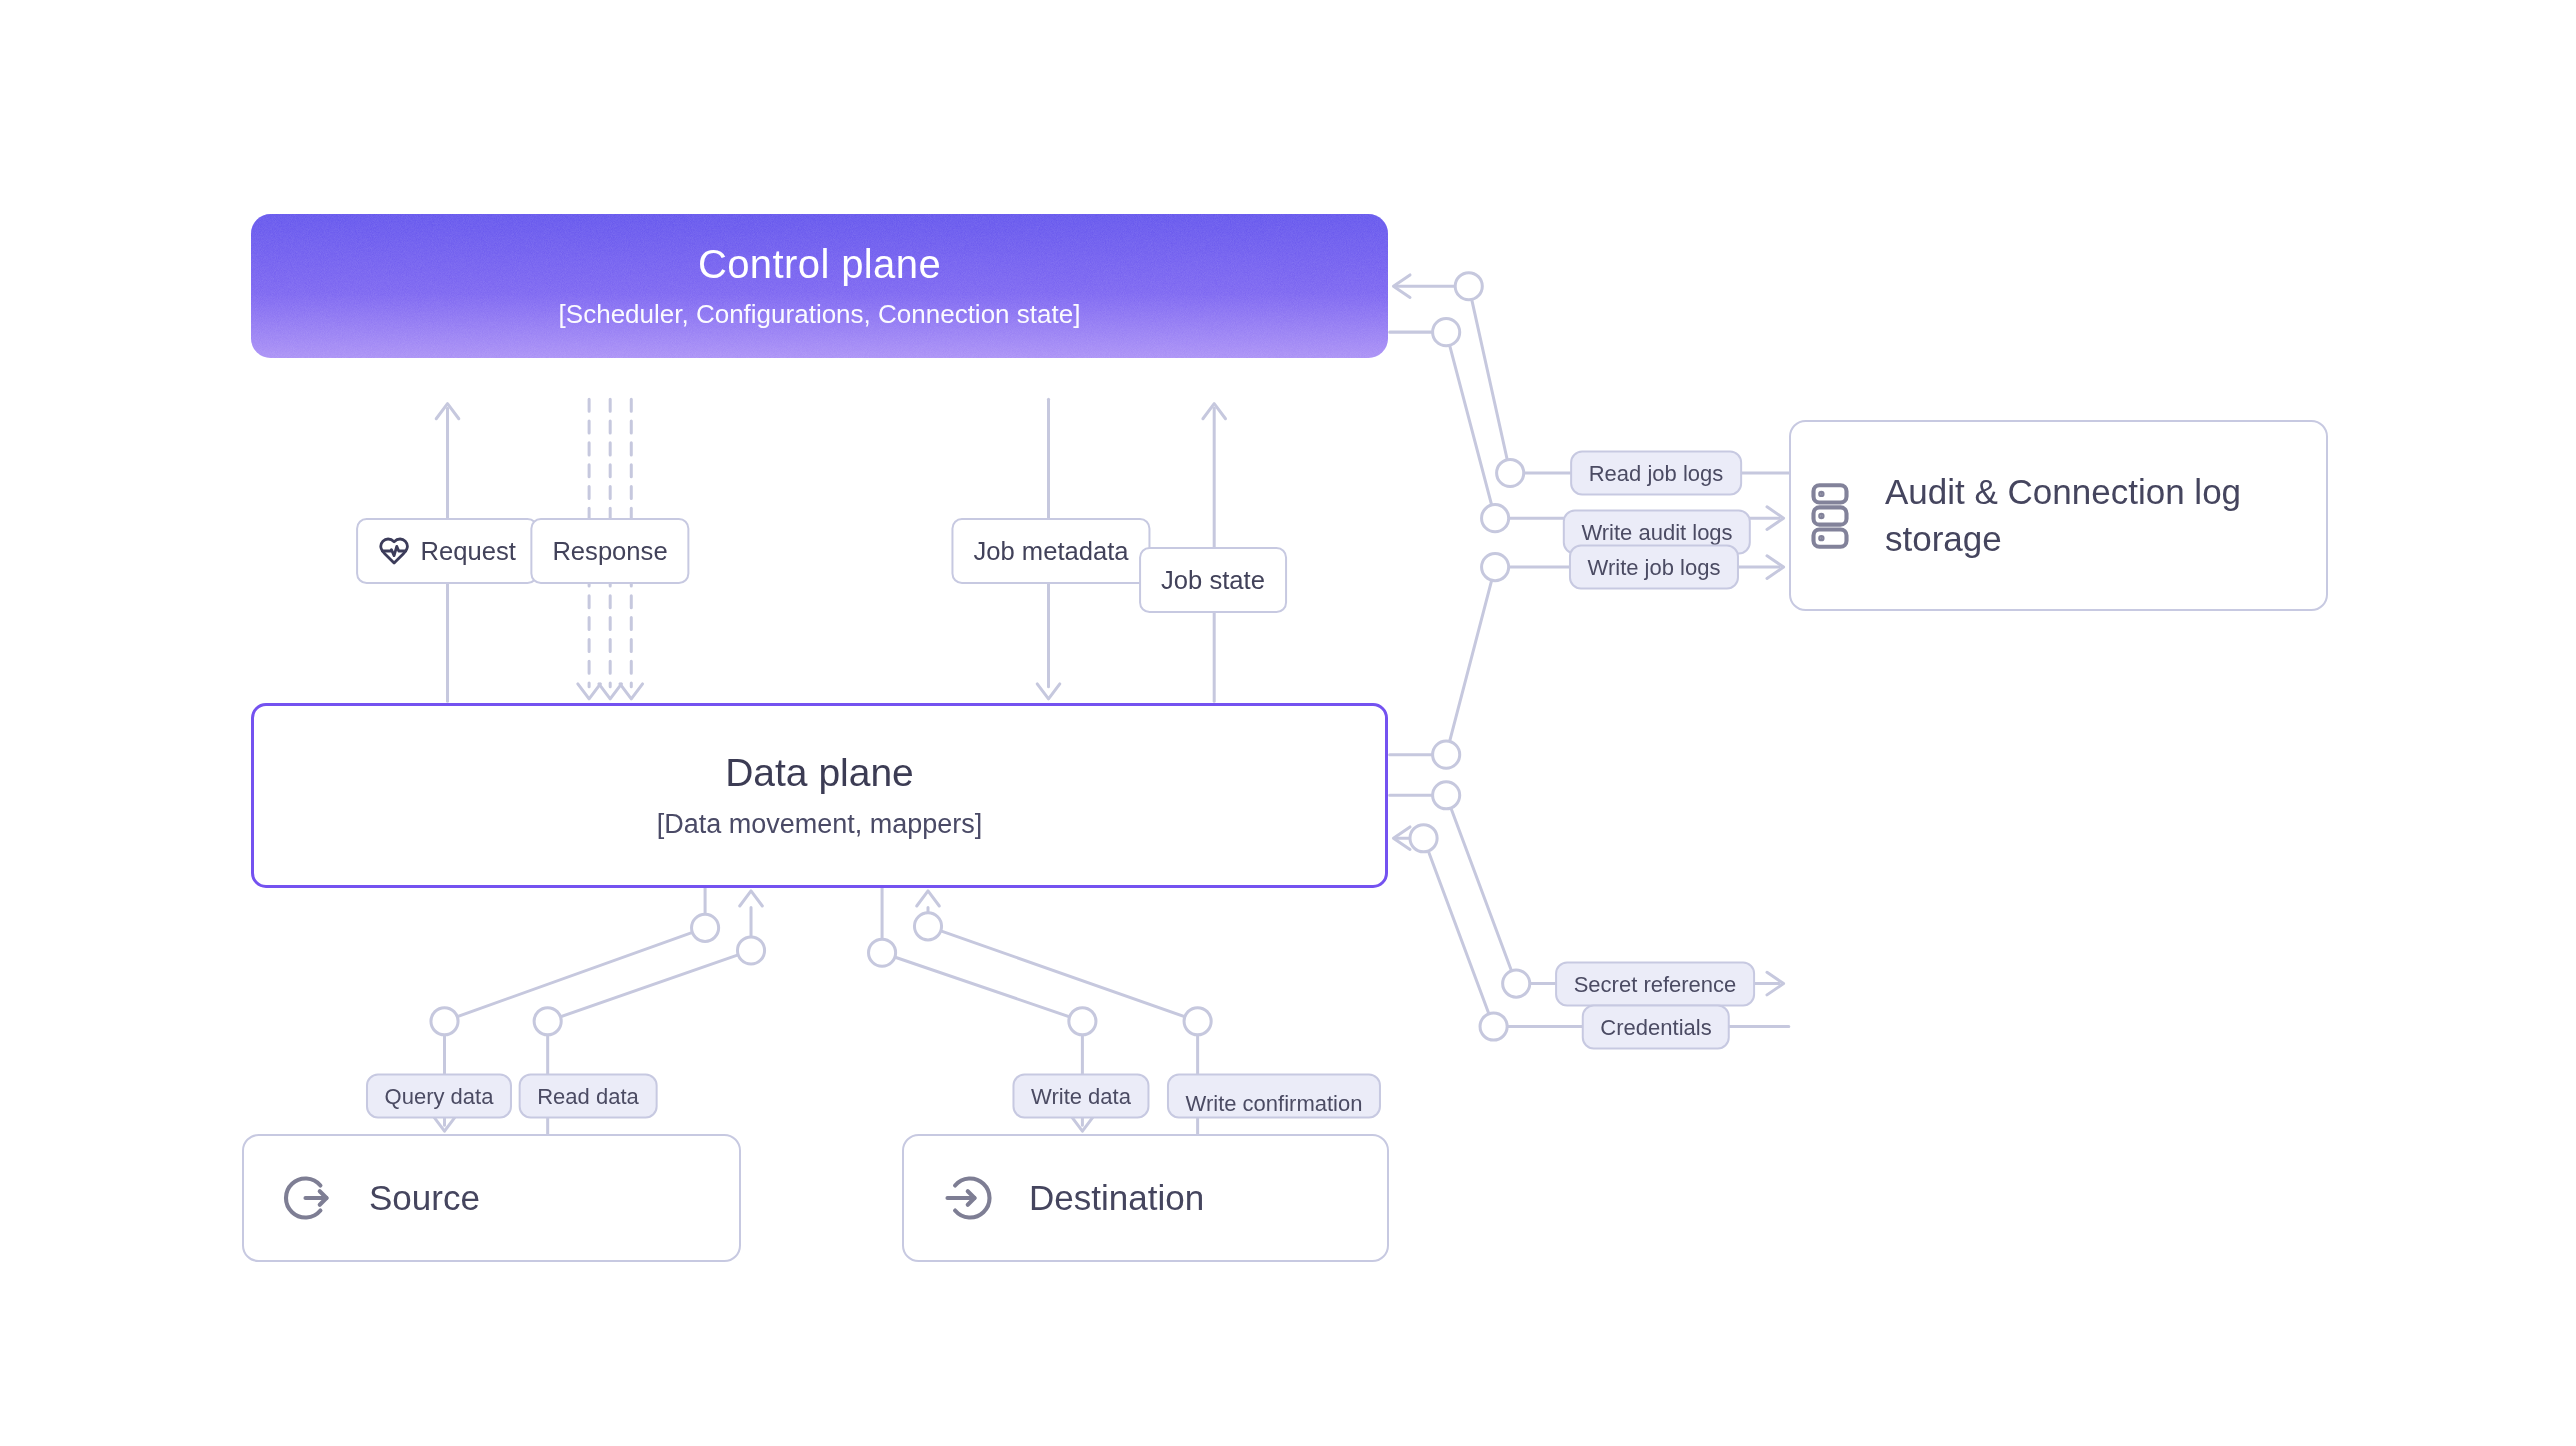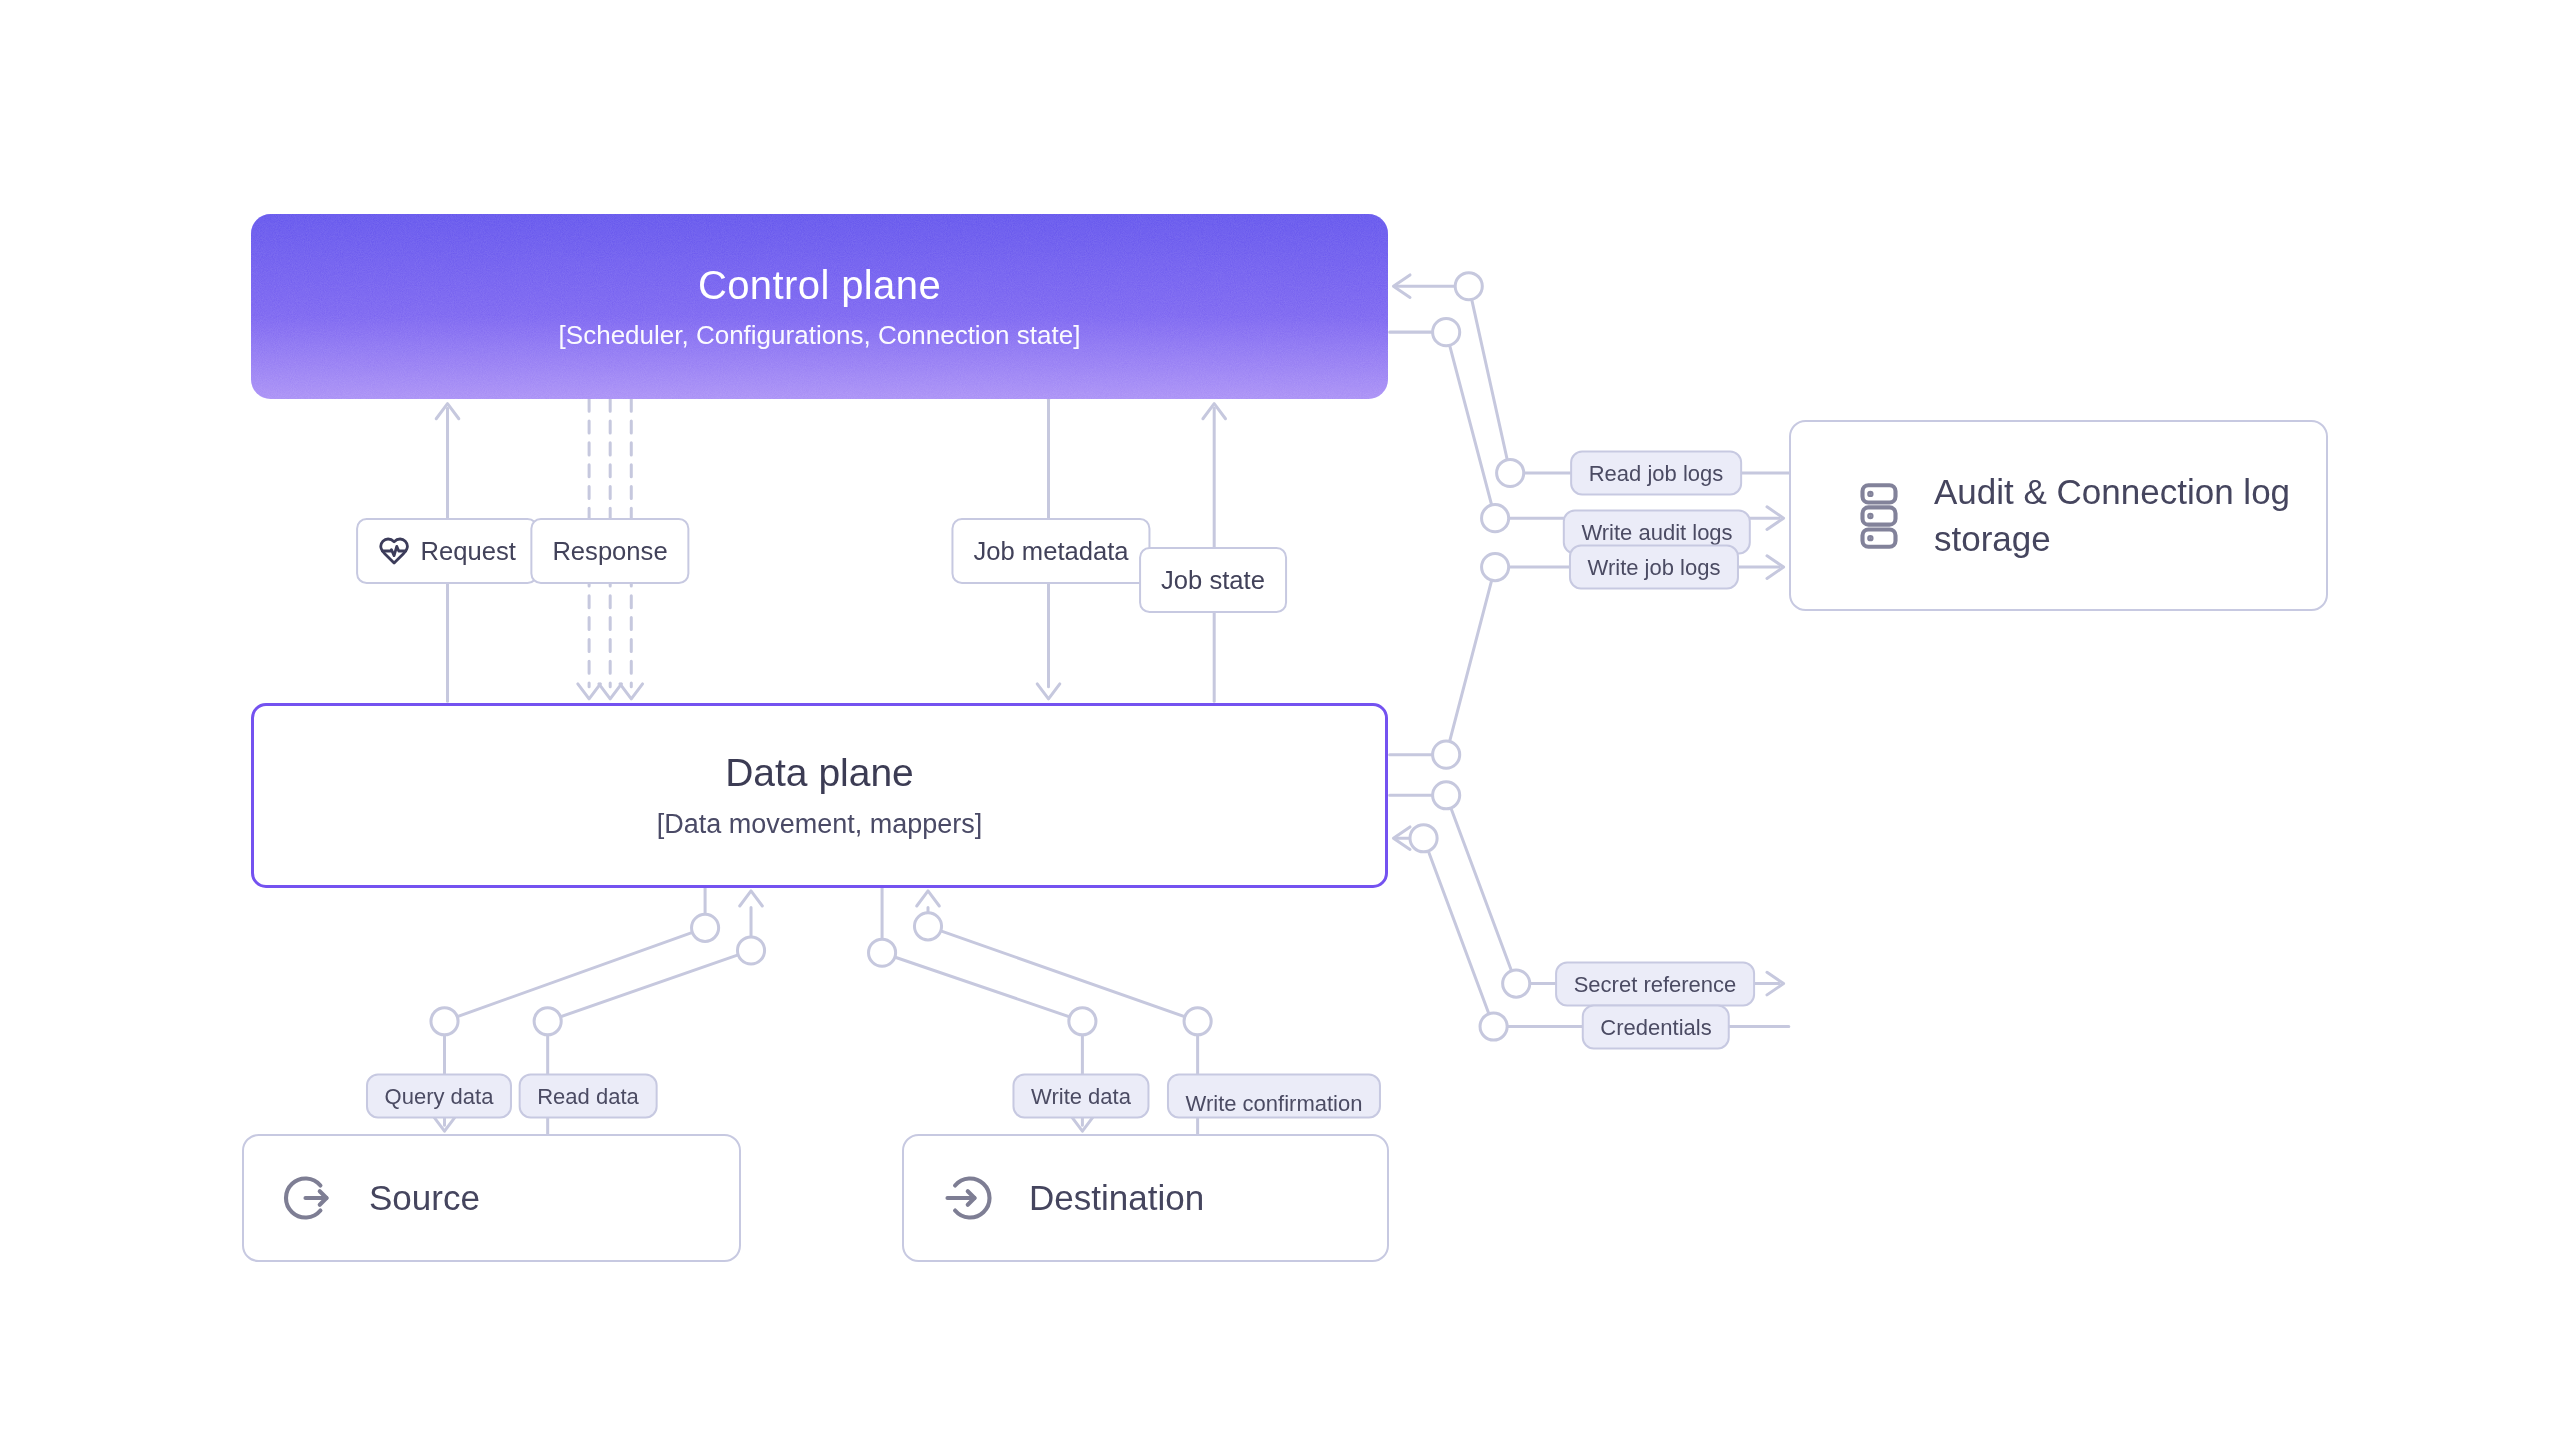--- a/index.html
+++ b/index.html
@@ -2,34 +2,34 @@
 <html style="font-size:12px"><head>
 <meta charset="utf-8">
 <style>
   html,body{margin:0;padding:0;background:#ffffff;}
   body{font-family:"Liberation Sans", sans-serif;}
   .canvas{position:relative;width:2576px;height:1446px;background:#ffffff;overflow:hidden;}
   .wires{position:absolute;left:0;top:0;width:2576px;height:1446px;}
 
   
   .plane{position:absolute;display:flex;flex-direction:column;align-items:center;justify-content:center;text-align:center;}
-  .control-plane{left:251px;top:214px;width:1137px;height:185px;border-radius:19.6px;
+  .control-plane{left:251px;top:214px;width:1137px;height:144px;border-radius:19.6px;
     background:linear-gradient(180deg,#6253ed 0%,#7a63f1 55%,#a98ff6 100%);overflow:hidden;}
   .control-plane .noise{position:absolute;inset:0;width:100%;height:100%;}
   .cp-title{position:relative;color:#ffffff;font-size:40px;font-weight:500;letter-spacing:0.4px;}
   .cp-sub{position:relative;color:#ffffff;font-size:26px;font-weight:400;margin-top:12px;opacity:.97;}
   .data-plane{left:251px;top:703px;width:1137px;height:185px;border:3px solid #7452f0;border-radius:15px;background:#ffffff;box-sizing:border-box;}
   .dp-title{color:#3c3c54;font-size:39px;font-weight:500;}
   .dp-sub{color:#4a4a66;font-size:27px;font-weight:400;margin-top:13.6px;}
 
   
   .node{position:absolute;display:flex;align-items:center;background:#ffffff;border:2.3px solid #c7c9e1;border-radius:16.6px;box-sizing:border-box;}
   .node-title{color:#45455e;font-size:35px;font-weight:500;line-height:1.32;}
   .node .icon{flex:0 0 auto;}
-  .audit-box{left:1789px;top:420px;width:539px;height:191px;padding-left:40px;justify-content:flex-end;}
+  .audit-box{left:1789px;top:420px;width:539px;height:191px;padding-left:20px;}
   .audit-box .node-title{margin-left:36px;width:392px;}
   .secret-box{left:1789px;top:929px;width:539px;height:128px;padding-left:45px;}
   .secret-box .node-title{margin-left:39px;}
   .source-box{left:242px;top:1134px;width:499px;height:128px;padding-left:39px;}
   .source-box .node-title{margin-left:35px;}
   .dest-box{left:902px;top:1134px;width:487px;height:128px;padding-left:39px;}
   .dest-box .node-title{margin-left:35px;}
 
   
   .mlabel{position:absolute;transform:translate(-50%,-50%);display:flex;align-items:center;gap:10.5px;

